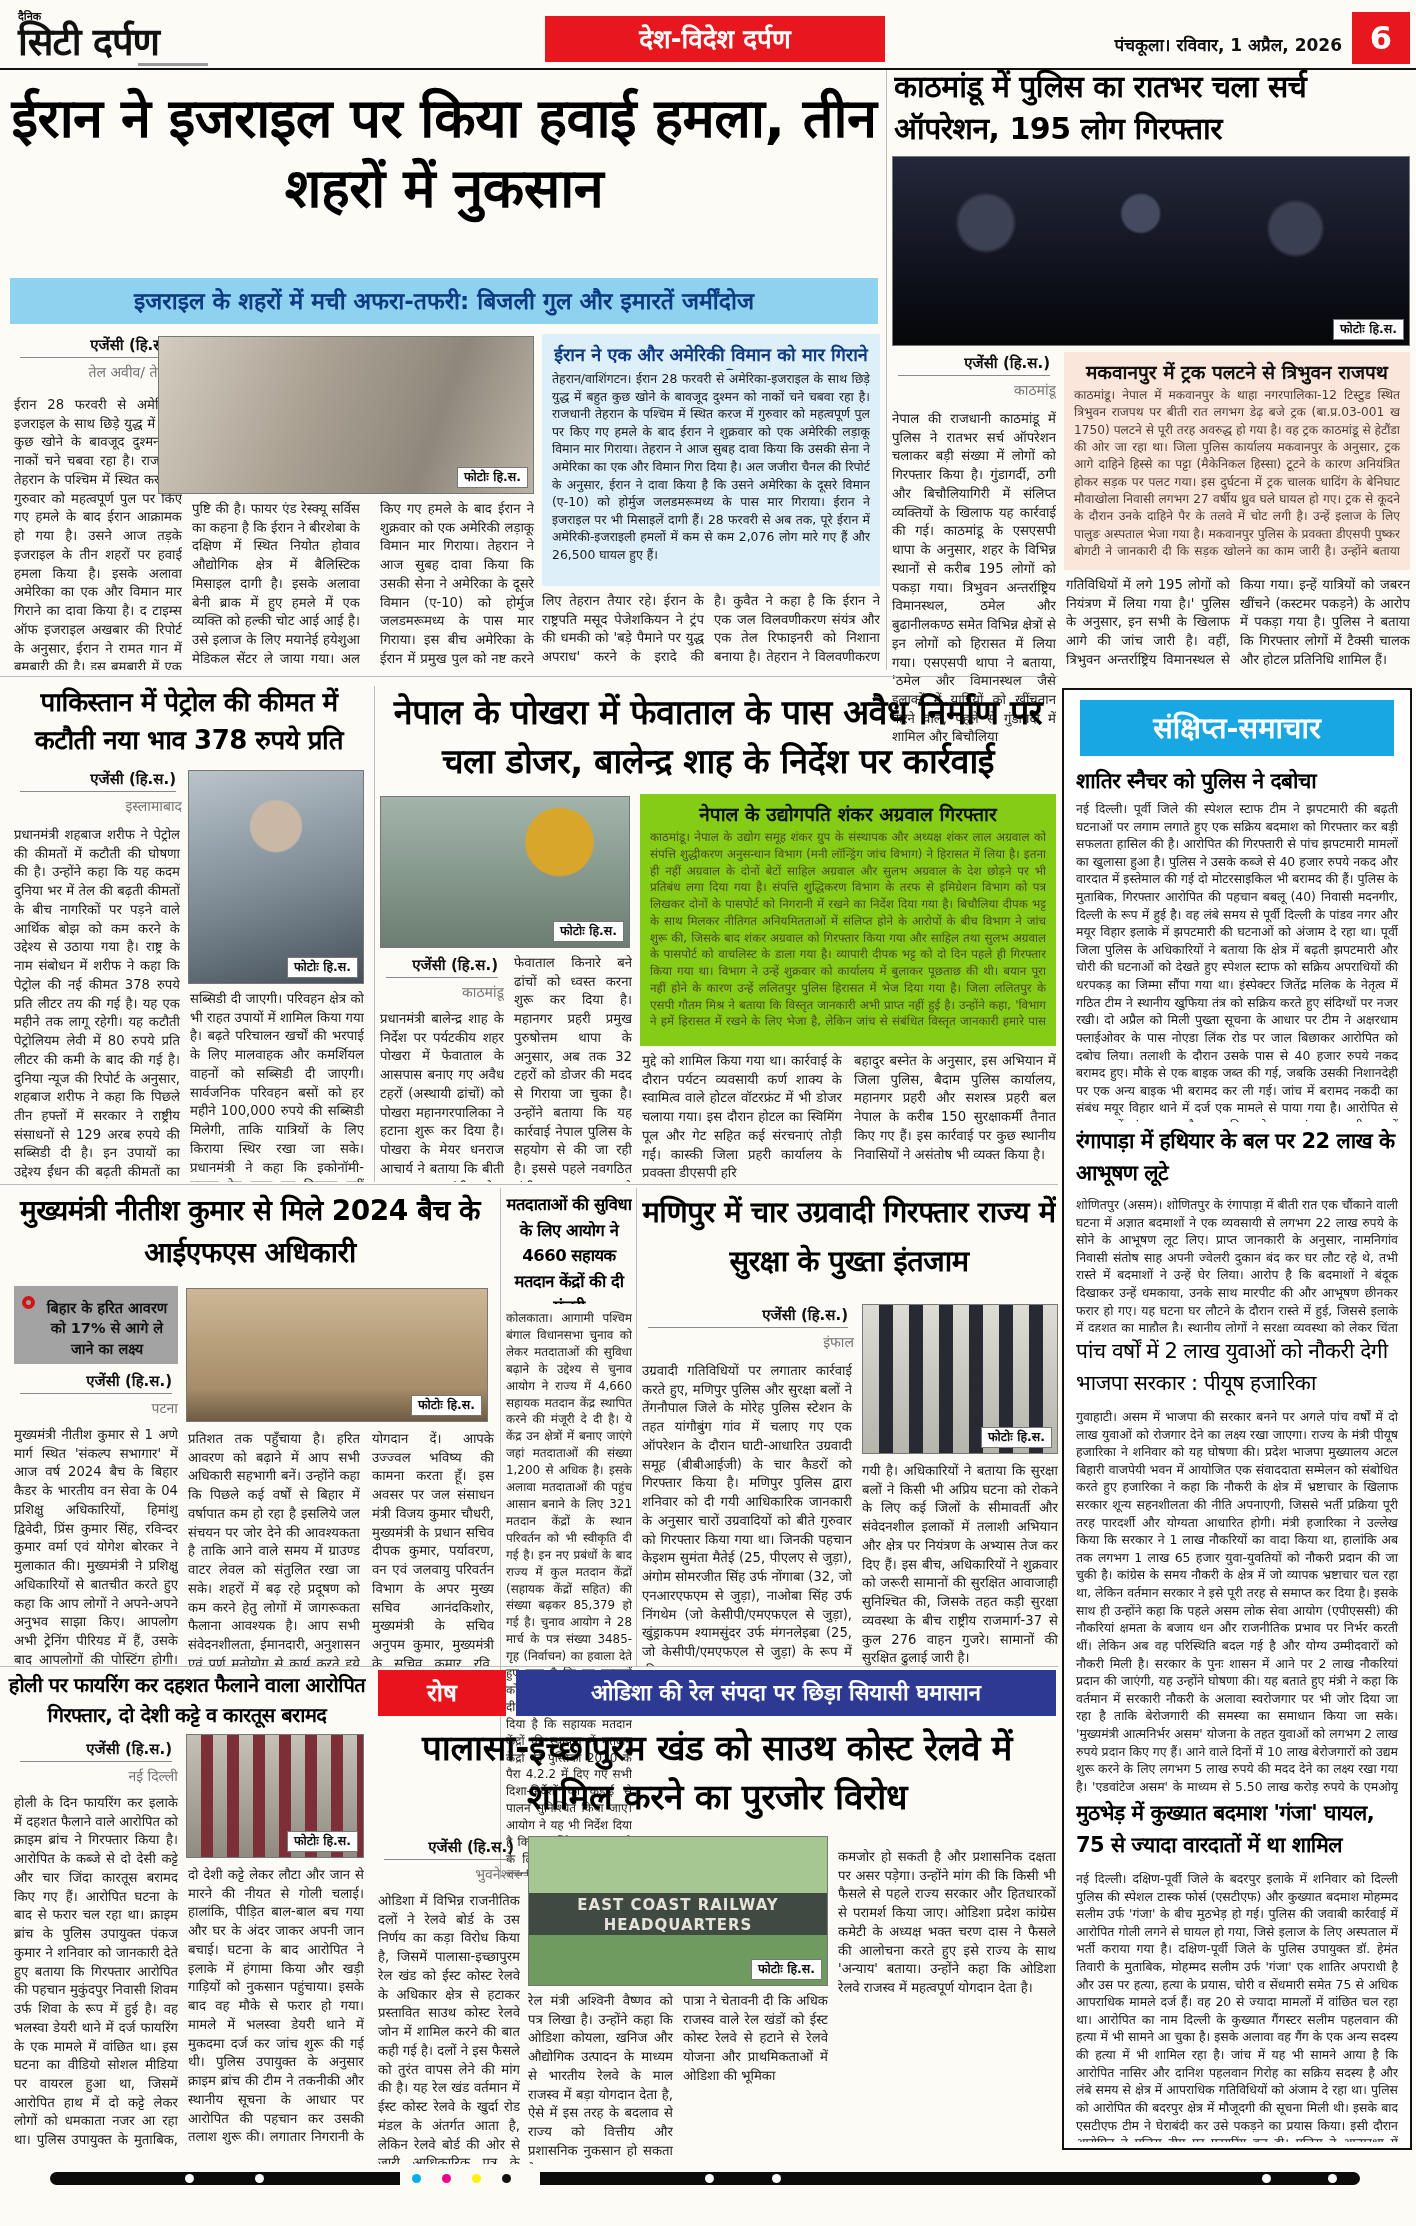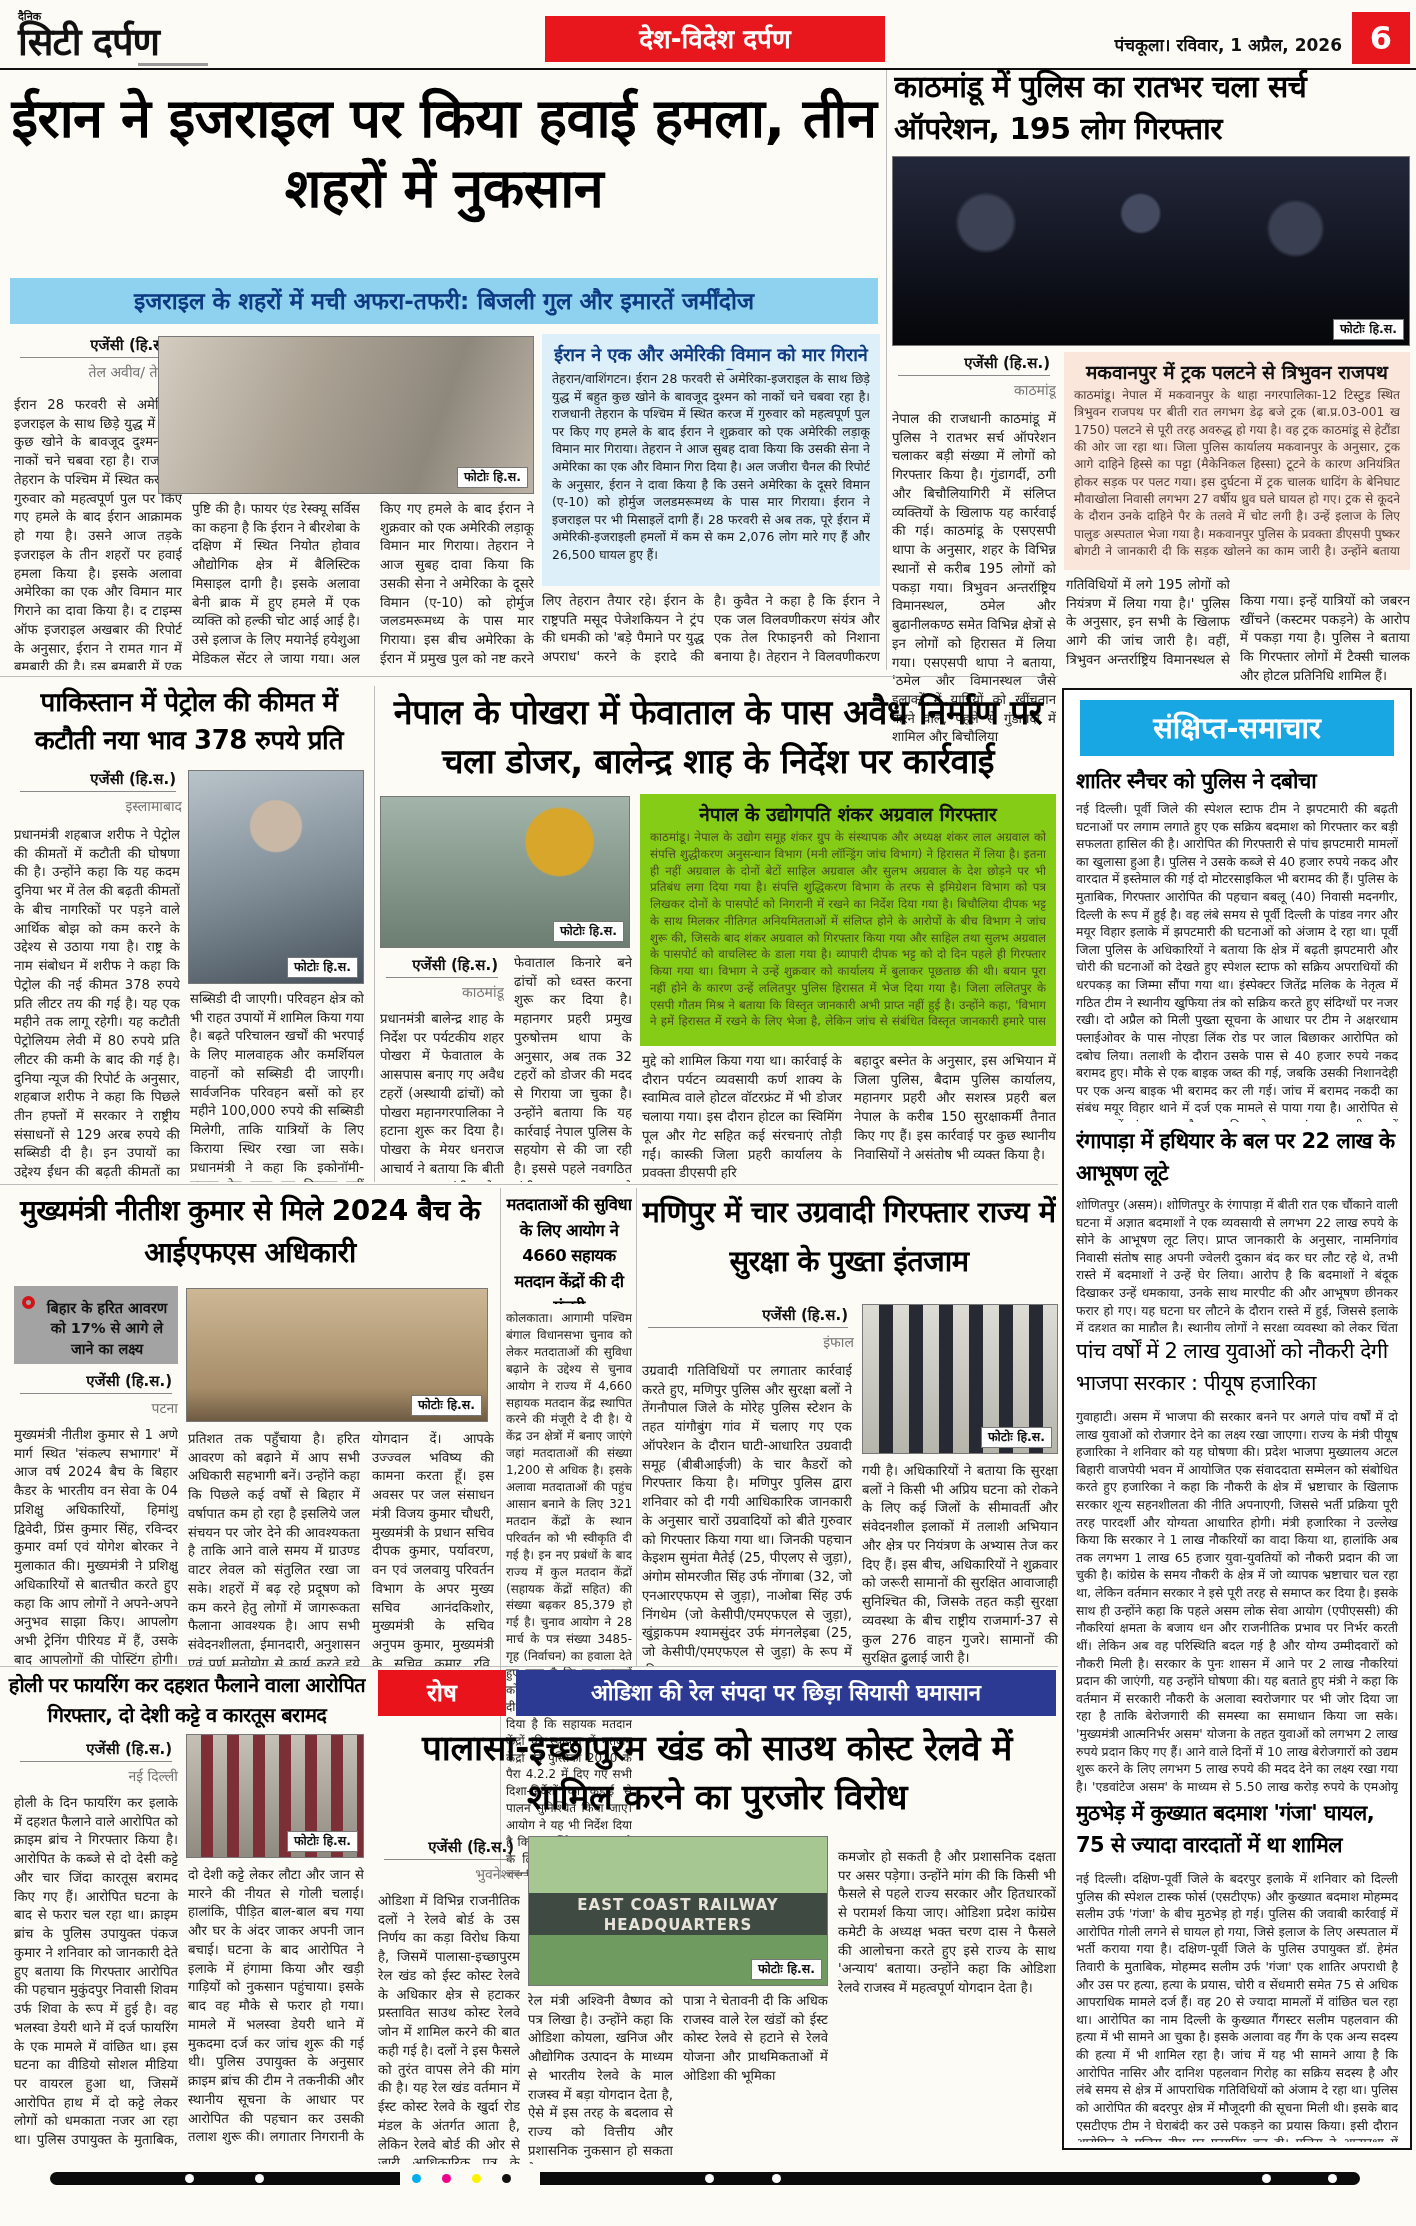--- a/index.html
+++ b/index.html
@@ -85,21 +85,21 @@
   <div class="abs hl black" style="left:894px;top:66px;width:516px;height:88px;font-size:30px;line-height:1.4;text-align:left;">काठमांडू में पुलिस का रातभर चला सर्च ऑपरेशन, 195 लोग गिरफ्तार</div>
   <div class="photo ph-police" style="left:892px;top:156px;width:518px;height:190px;">
     <span class="credit">फोटोः हि.स.</span>
   </div>
   <div class="abs byline-box" style="left:892px;top:352px;width:164px;height:54px;">
     <span class="bl">एजेंसी (हि.स.)</span>
     <span class="dl">काठमांडू</span>
   </div>
   <div class="abs body-txt" style="left:892px;top:410px;width:164px;height:384px;">नेपाल की राजधानी काठमांडू में पुलिस ने रातभर सर्च ऑपरेशन चलाकर बड़ी संख्या में लोगों को गिरफ्तार किया है। गुंडागर्दी, ठगी और बिचौलियागिरी में संलिप्त व्यक्तियों के खिलाफ यह कार्रवाई की गई। काठमांडू के एसएसपी थापा के अनुसार, शहर के विभिन्न स्थानों से करीब 195 लोगों को पकड़ा गया। त्रिभुवन अन्तर्राष्ट्रिय विमानस्थल, ठमेल और बुढानीलकण्ठ समेत विभिन्न क्षेत्रों से इन लोगों को हिरासत में लिया गया। एसएसपी थापा ने बताया, 'ठमेल और विमानस्थल जैसे इलाकों में यात्रियों को खींचतान करने वाले, पहले से गुंडागर्दी में शामिल और बिचौलिया</div>
   <div class="abs body-txt" style="left:1066px;top:576px;width:164px;height:94px;">गतिविधियों में लगे 195 लोगों को नियंत्रण में लिया गया है।' पुलिस के अनुसार, इन सभी के खिलाफ आगे की जांच जारी है। वहीं, त्रिभुवन अन्तर्राष्ट्रिय विमानस्थल से 18 लोगों को गिरफ्तार</div>
-  <div class="abs body-txt" style="left:1240px;top:592px;width:170px;height:94px;">किया गया। इन्हें यात्रियों को जबरन खींचने (कस्टमर पकड़ने) के आरोप में पकड़ा गया है। पुलिस ने बताया कि गिरफ्तार लोगों में टैक्सी चालक और होटल प्रतिनिधि शामिल हैं।</div>
+  <div class="abs body-txt" style="left:1240px;top:576px;width:170px;height:94px;">किया गया। इन्हें यात्रियों को जबरन खींचने (कस्टमर पकड़ने) के आरोप में पकड़ा गया है। पुलिस ने बताया कि गिरफ्तार लोगों में टैक्सी चालक और होटल प्रतिनिधि शामिल हैं।</div>
 
   <div class="abs" style="left:1064px;top:352px;width:346px;height:218px;background:#fae6db;padding:7px 10px;">
     <div class="boxtitle" style="font-size:19px;height:28px;">मकवानपुर में ट्रक पलटने से त्रिभुवन राजपथ अवरुद्ध</div>
     <div class="body-txt" style="font-size:12.2px;height:170px;color:#4a3a32;">काठमांडू। नेपाल में मकवानपुर के थाहा नगरपालिका-12 टिस्टुड स्थित त्रिभुवन राजपथ पर बीती रात लगभग डेढ़ बजे ट्रक (बा.प्र.03-001 ख 1750) पलटने से पूरी तरह अवरुद्ध हो गया है। वह ट्रक काठमांडू से हेटौंडा की ओर जा रहा था। जिला पुलिस कार्यालय मकवानपुर के अनुसार, ट्रक आगे दाहिने हिस्से का पट्टा (मैकेनिकल हिस्सा) टूटने के कारण अनियंत्रित होकर सड़क पर पलट गया। इस दुर्घटना में ट्रक चालक धादिंग के बेनिघाट मौवाखोला निवासी लगभग 27 वर्षीय ध्रुव घले घायल हो गए। ट्रक से कूदने के दौरान उनके दाहिने पैर के तलवे में चोट लगी है। उन्हें इलाज के लिए पालुङ अस्पताल भेजा गया है। मकवानपुर पुलिस के प्रवक्ता डीएसपी पुष्कर बोगटी ने जानकारी दी कि सड़क खोलने का काम जारी है। उन्होंने बताया कि दुर्घटनाग्रस्त ट्रक के अभी भी घटनास्थल पर ही होने के कारण यातायात पूरी तरह बाधित है। सड़क बंद होने से दोनों तरफ वाहनों की लंबी कतार लग गई है।</div>
   </div>
 
   <div class="abs hrule" style="left:0;top:676px;width:1058px;"></div>
   <div class="abs hl black" style="left:8px;top:684px;width:362px;height:78px;font-size:26px;line-height:1.45;">पाकिस्तान में पेट्रोल की कीमत में कटौती नया भाव 378 रुपये प्रति लीटर</div>
   <div class="abs byline-box" style="left:14px;top:768px;width:168px;height:54px;">
     <span class="bl">एजेंसी (हि.स.)</span>

